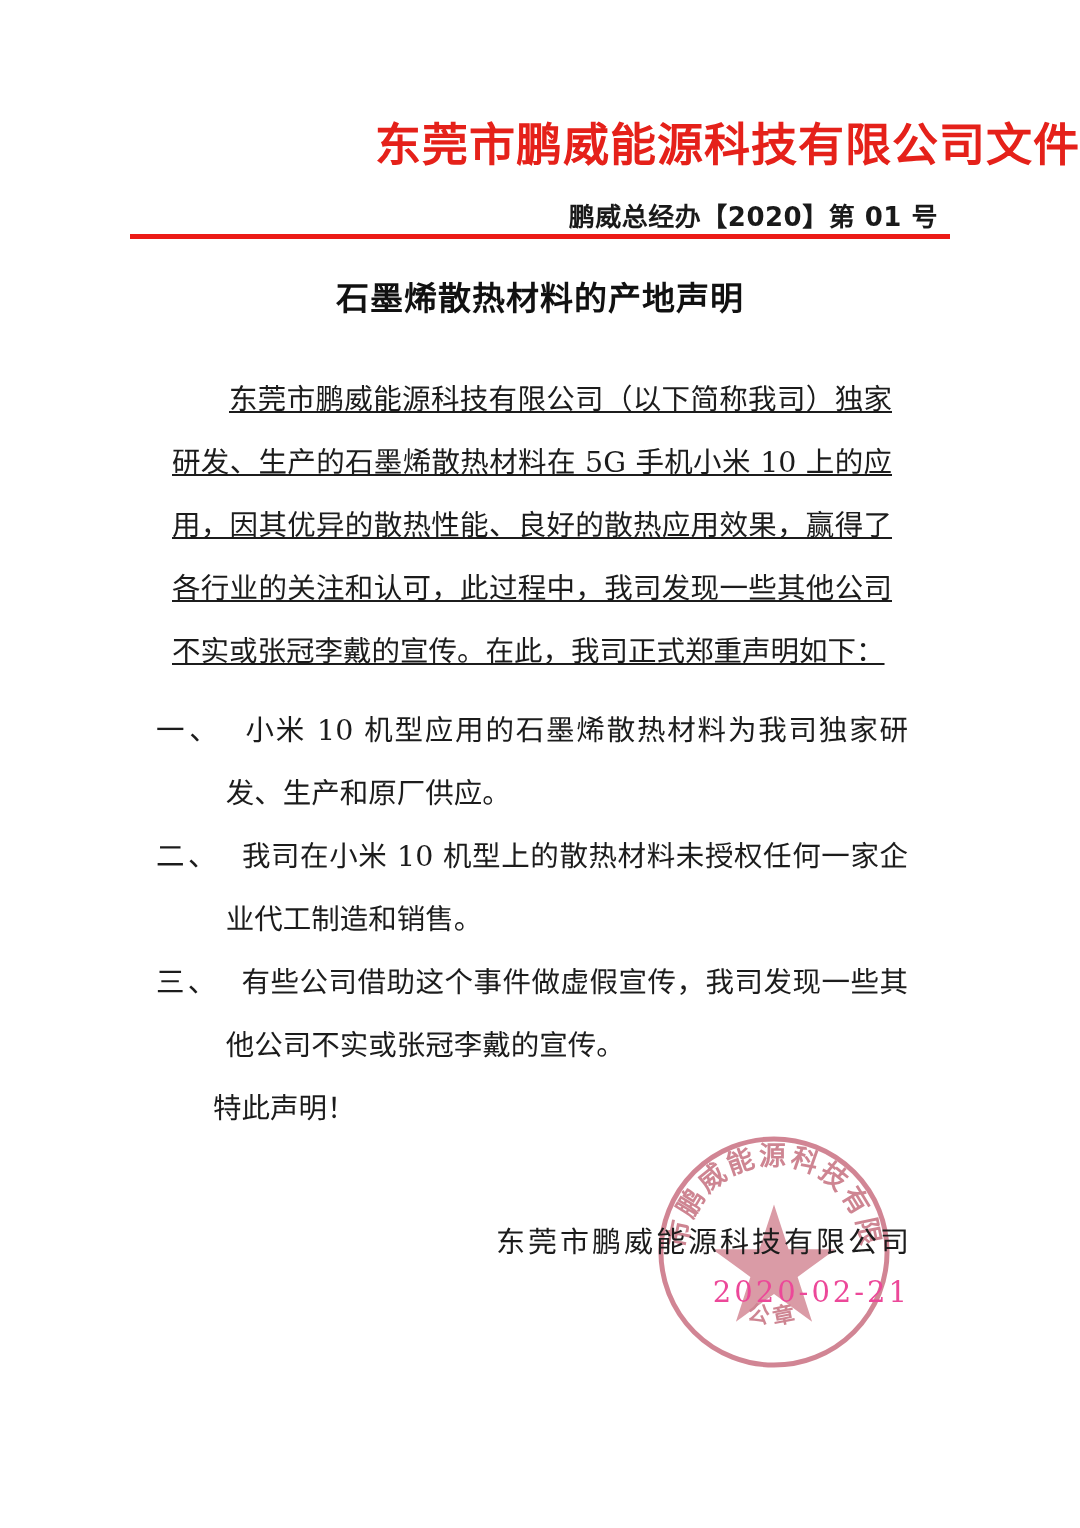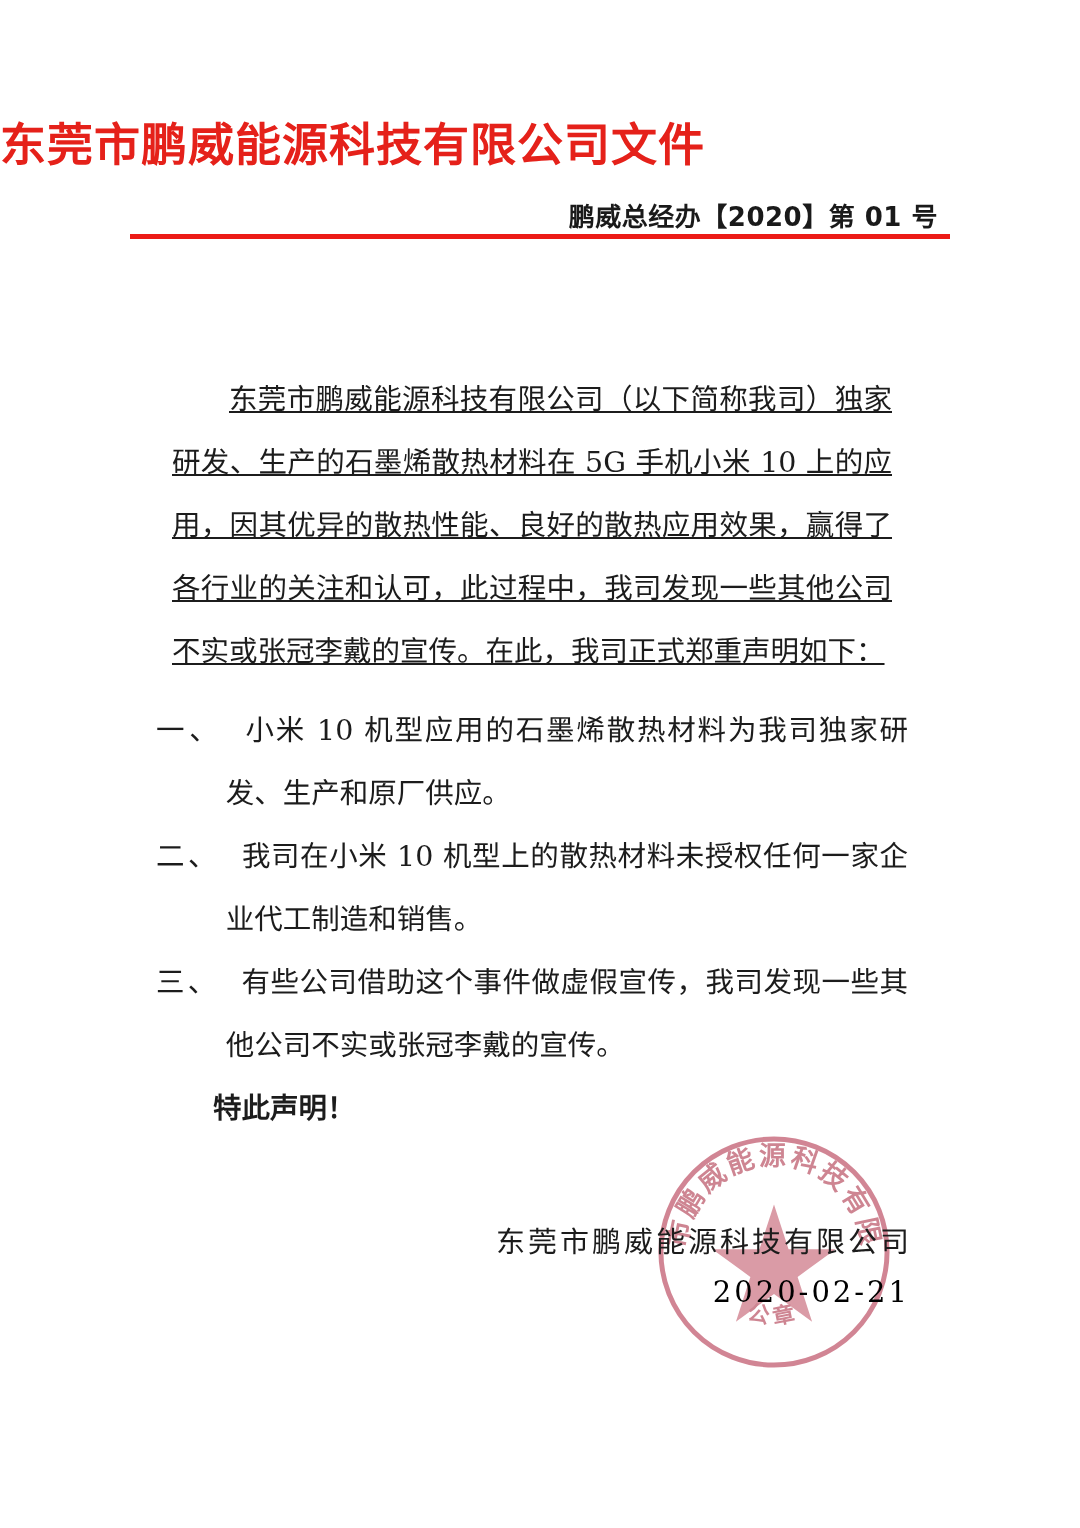--- a/index.html
+++ b/index.html
@@ -18,21 +18,21 @@
     overflow: hidden;
     font-family: "DejaVu Serif", "Liberation Serif", serif;
   }
 
   
   .doc-header {
     position: absolute;
     left: 0;
     top: 118px;
     width: 1080px;
-    text-align: left;
+    text-align: right;
   }
 
   .org-title {
     font-family: "DejaVu Sans", "Liberation Sans", sans-serif;
     font-weight: bold;
     font-size: 46px;
     letter-spacing: 1px;
     color: #e5211a;
     line-height: 1.2;
     white-space: nowrap;
@@ -119,21 +119,20 @@
   }
 
   .list-gap {
     display: inline-block;
     width: 0.75em;
   }
 
   .closing {
     margin: 0;
     text-indent: 2em;
-    font-weight: bold;
   }
 
   
   .signature-block {
     position: absolute;
     left: 0;
     top: 1218px;
     width: 1080px;
     padding-right: 168px;
     box-sizing: border-box;
@@ -145,21 +144,21 @@
     font-size: 29px;
     letter-spacing: 3px;
     color: #1c1c1c;
     line-height: 48px;
     white-space: nowrap;
   }
 
   .sign-date {
     font-size: 29px;
     letter-spacing: 3px;
-    color: #000000;
+    color: #ec4899;
     line-height: 52px;
     white-space: nowrap;
     padding-right: 2px;
     padding-left: 40px;
   }
 
   
   .seal {
     position: absolute;
     left: 655px;
@@ -186,20 +185,21 @@
   <div class="doc-header">
     <div class="org-title">东莞市鹏威能源科技有限公司文件</div>
   </div>
 
   <div class="doc-number-row">
     <span class="doc-number">鹏威总经办【2020】第 01 号</span>
   </div>
 
   <div class="header-rule"></div>
 
+  <div class="doc-title">石墨烯散热材料的产地声明</div>
 
   <div class="body-block">
 
 
     <p class="para">东莞市鹏威能源科技有限公司（以下简称我司）独家研发、生产的石墨烯散热材料在 5G 手机小米 10 上的应用，因其优异的散热性能、良好的散热应用效果，赢得了各行业的关注和认可，此过程中，我司发现一些其他公司不实或张冠李戴的宣传。在此，我司正式郑重声明如下：</p>
 
     <p class="list-item">
       <span class="list-marker">一、</span><span class="list-gap"></span><span>小米 10 机型应用的石墨烯散热材料为我司独家研发、生产和原厂供应。</span>
     </p>
 

